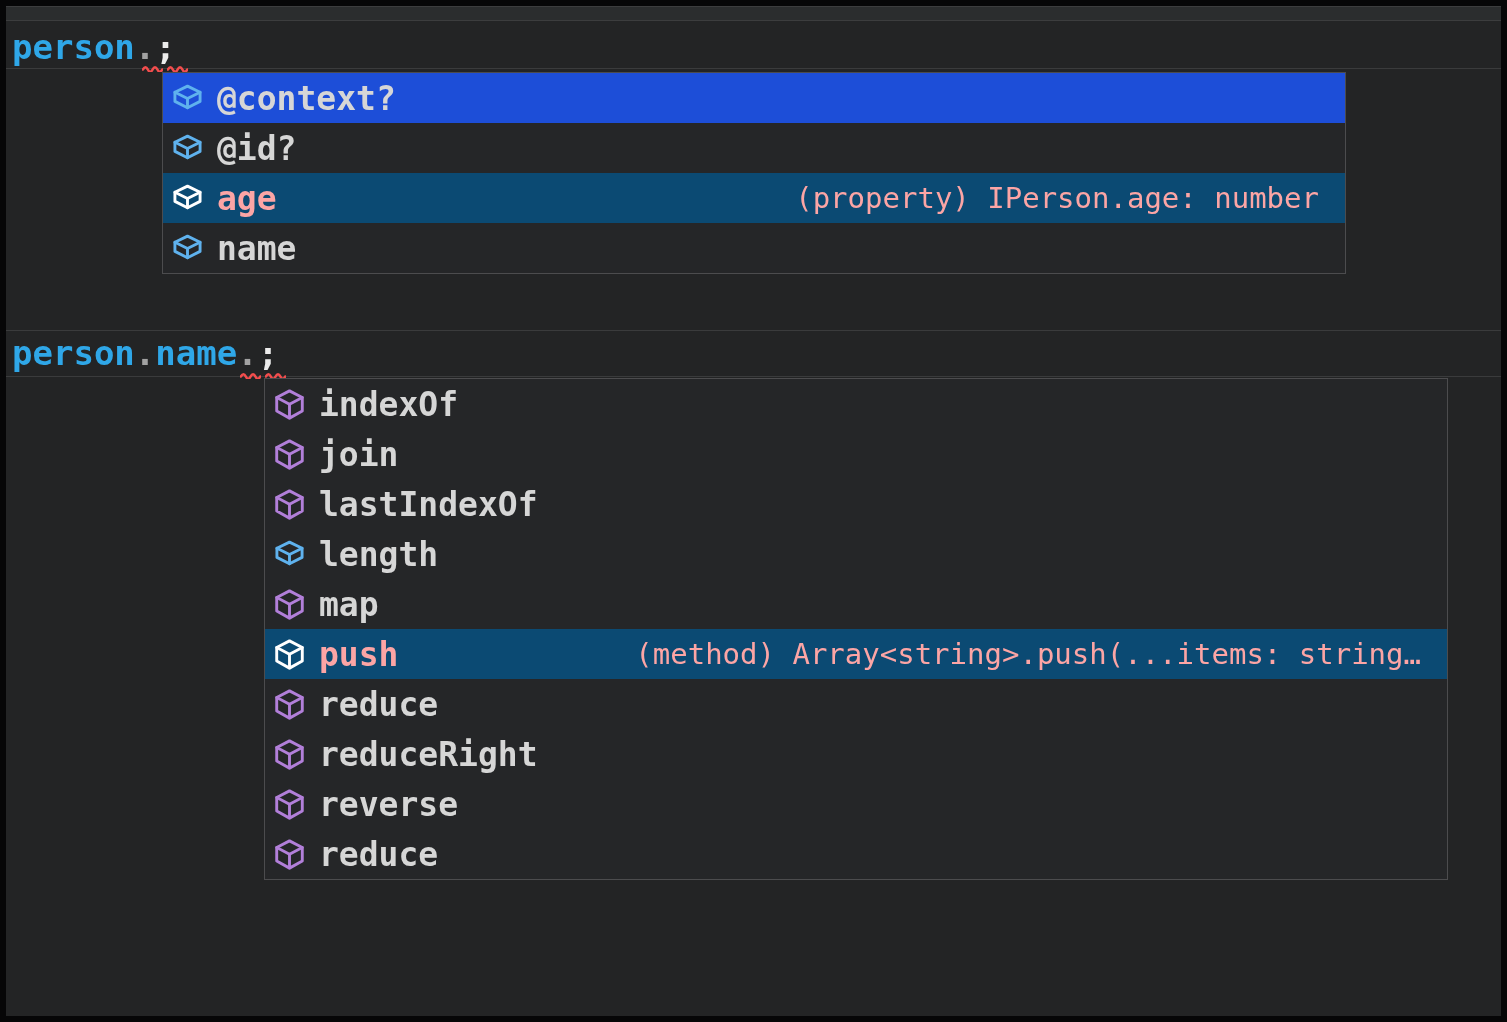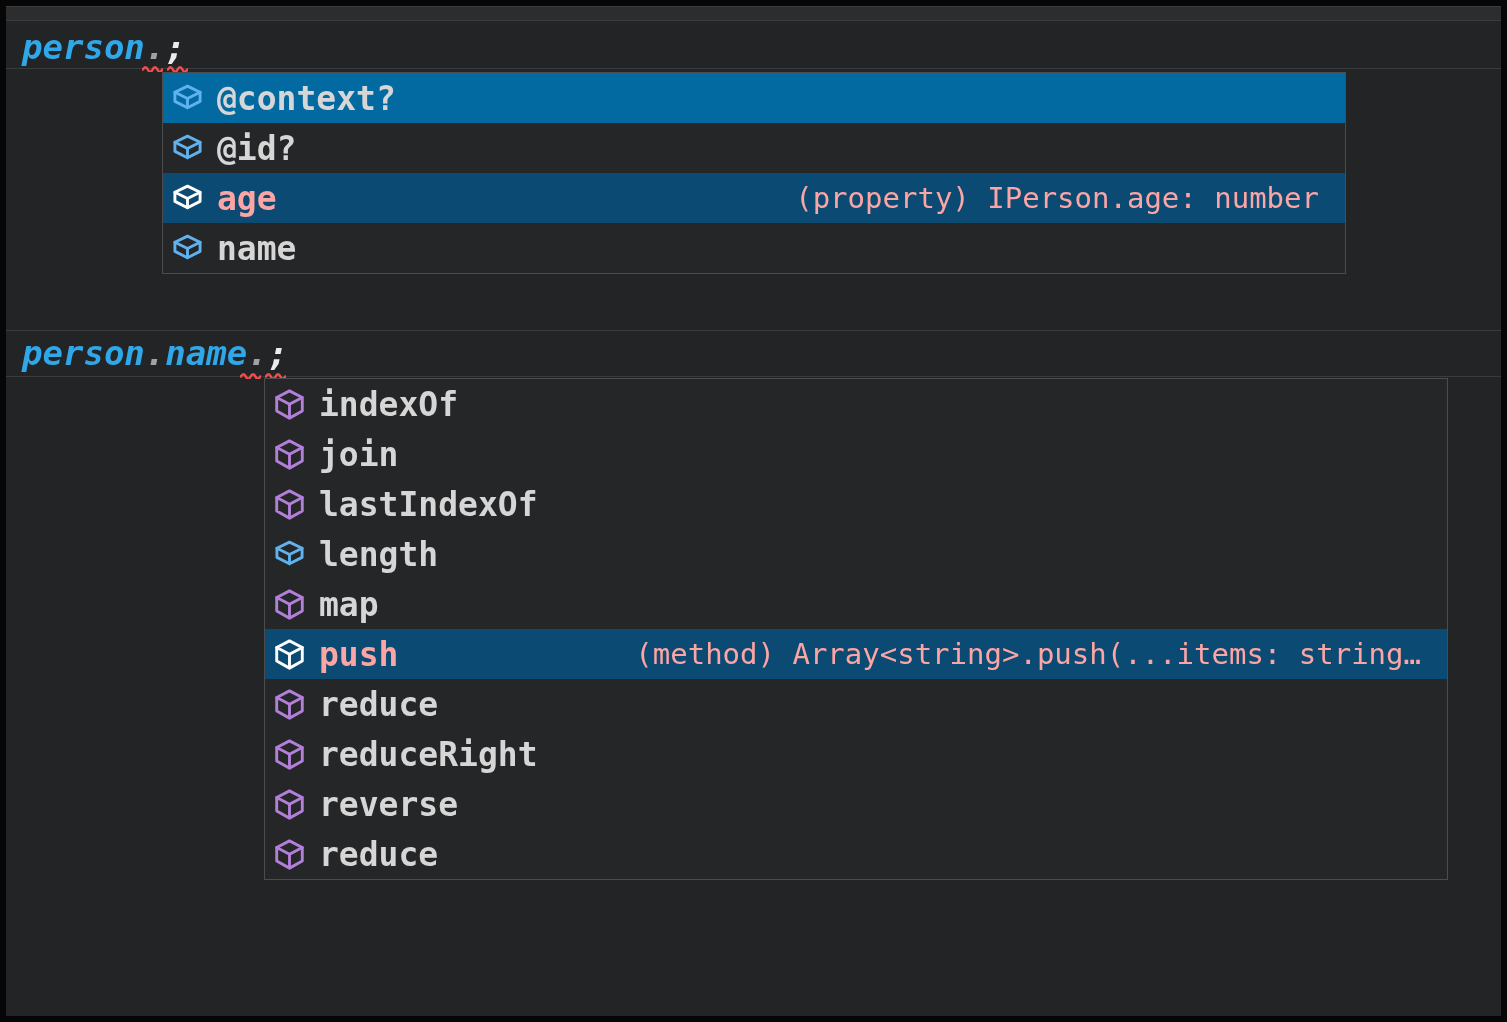--- a/index.html
+++ b/index.html
@@ -11,33 +11,33 @@
     position:absolute;left:6px;top:6px;width:1495px;height:1010px;
     background:#232425;overflow:hidden;
     font-family:"DejaVu Sans Mono","Liberation Mono",monospace;
   }
   .band{
     position:absolute;left:0;right:0;top:0;height:15px;background:#2b2d2e;
     border-top:1px solid #3c3d3e;border-bottom:1px solid #3c3d3e;box-sizing:border-box;
   }
   .hrule{position:absolute;left:0;right:0;height:1px;background:#3a3b3c;}
   .code-line{
-    position:absolute;left:16px;font-size:34px;font-weight:700;
-    white-space:pre;letter-spacing:0;line-height:42px;font-style:italic;
+    position:absolute;left:6px;font-size:34px;font-weight:700;
+    white-space:pre;letter-spacing:0;line-height:42px;
   }
   .tok-ident{color:#2fa7e8;}
   .tok-dot{color:#a2a2a2;}
   .tok-semi{color:#ececec;}
   .squiggle{position:absolute;width:21px;height:9px;}
   .suggest{
     position:absolute;width:1184px;background:#252628;
     border:1px solid #4c4c4e;box-sizing:border-box;
   }
   .row{height:50px;display:flex;align-items:center;padding:0 26px 0 8px;box-sizing:border-box;}
-  .row.alt-hover{background:#0369a1;}
+  .row.alt-hover{background:#1d4ed8;}
   .row.selected{background:#0b4a73;}
   .sym{width:33px;height:33px;margin-right:13px;flex:none;}
   .sym.field{color:#5fb2ee;}
   .sym.method{color:#b27fd9;}
   .row.selected .sym{color:#ffffff;}
   .label{font-size:33px;font-weight:700;color:#d6d6d6;white-space:pre;}
   .row.selected .label{color:#fca5a5;}
   .detail{margin-left:auto;font-size:29px;font-weight:500;color:#fca5a5;white-space:pre;}
   .hidden-defs{position:absolute;width:0;height:0;overflow:hidden;}
 </style>

